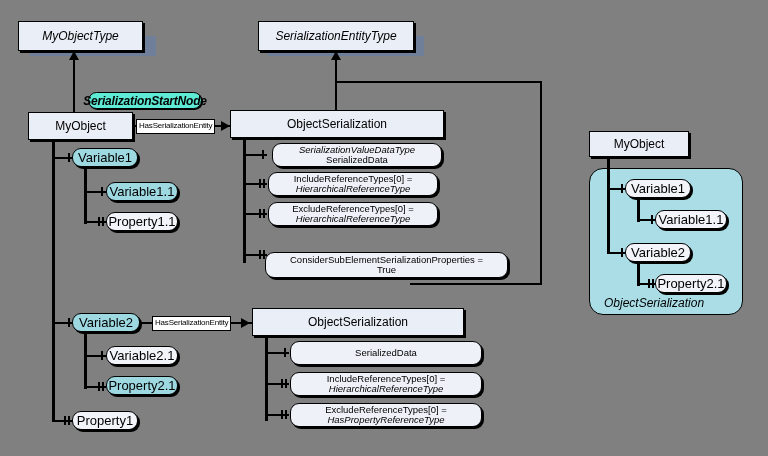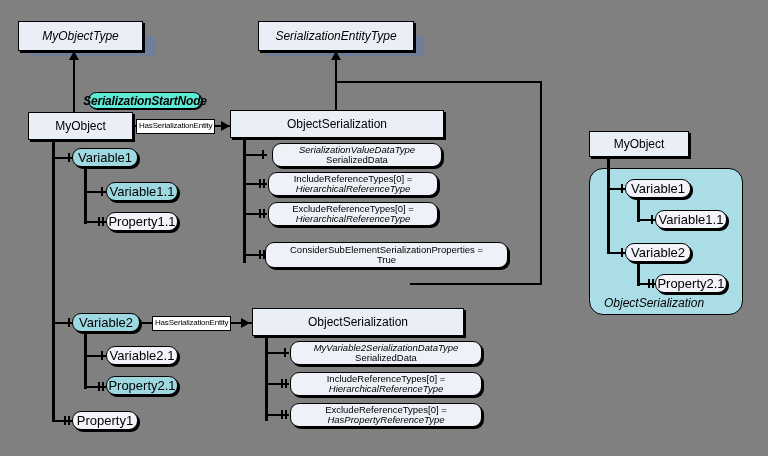--- a/index.html
+++ b/index.html
@@ -184,21 +184,21 @@
   <div class="tick" style="left:259px;top:209px;"></div>
   <div class="tick" style="left:263px;top:209px;"></div>
   <div class="node round attr t95 l1" style="left:268px;top:202px;width:170px;height:24px;">
     <span>ExcludeReferenceTypes[0] =</span>
     <span class="ital">HierarchicalReferenceType</span>
   </div>
 
   <div class="h" style="left:243px;top:254px;width:24px;"></div>
   <div class="tick" style="left:259px;top:250px;"></div>
   <div class="tick" style="left:263px;top:250px;"></div>
-  <div class="node round attr t95 l1" style="left:265px;top:242px;width:243px;height:26px;">
+  <div class="node round attr t95 l1" style="left:265px;top:252px;width:243px;height:26px;">
     <span>ConsiderSubElementSerializationProperties =</span>
     <span>True</span>
   </div>
 
   <div class="v" style="left:52px;top:140px;width:3px;height:281px;"></div>
 
   <div class="h" style="left:52px;top:157px;width:22px;"></div>
   <div class="tick" style="left:68px;top:153px;"></div>
   <div class="node round cyan t11" style="left:72px;top:148px;width:66px;height:19px;">
     <span>Variable1</span>
@@ -255,21 +255,20 @@
 
   <div class="node rect t12" style="left:252px;top:308px;width:212px;height:28px;">
     <span>ObjectSerialization</span>
   </div>
 
   <div class="v" style="left:265px;top:336px;width:3px;height:85px;"></div>
 
   <div class="h" style="left:265px;top:352px;width:24px;"></div>
   <div class="tick" style="left:284px;top:348px;"></div>
   <div class="node round attr t95 l1" style="left:290px;top:341px;width:192px;height:24px;">
-    <span class="ital">MyVariable2SerializationDataType</span>
     <span>SerializedData</span>
   </div>
 
   <div class="h" style="left:265px;top:383px;width:24px;"></div>
   <div class="tick" style="left:281px;top:379px;"></div>
   <div class="tick" style="left:285px;top:379px;"></div>
   <div class="node round attr t95 l1" style="left:290px;top:372px;width:192px;height:24px;">
     <span>IncludeReferenceTypes[0] =</span>
     <span class="ital">HierarchicalReferenceType</span>
   </div>

